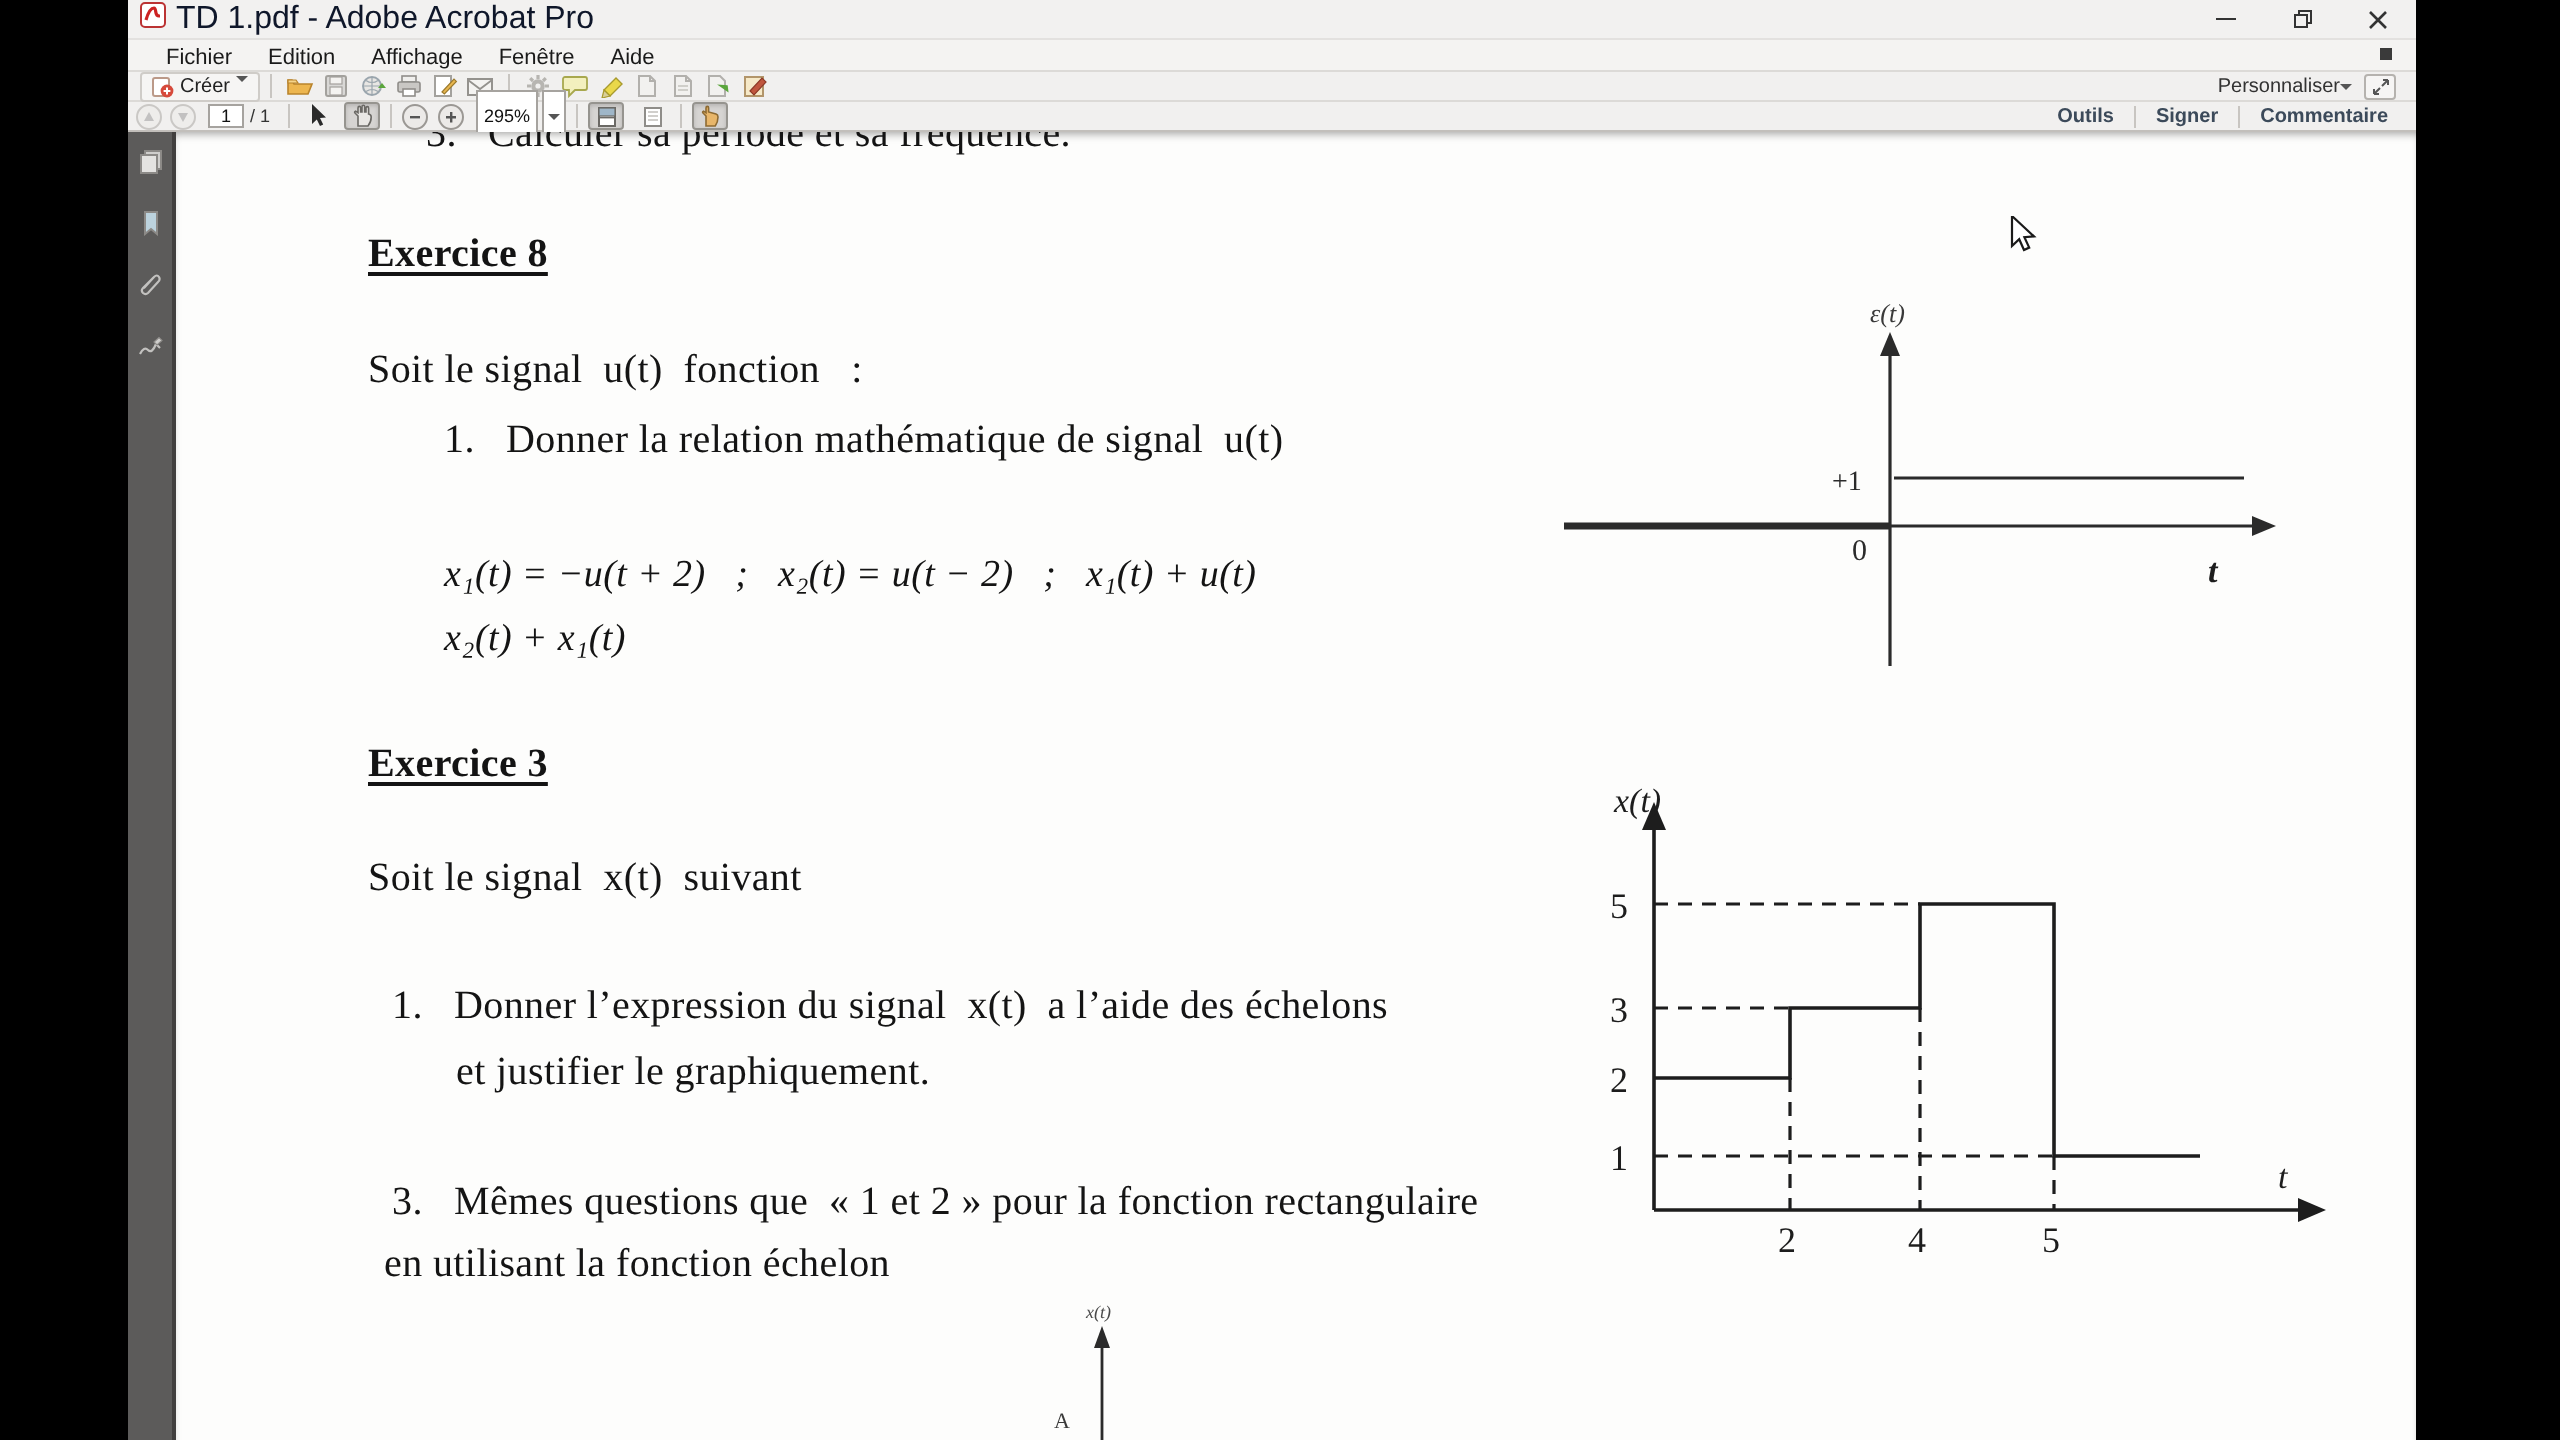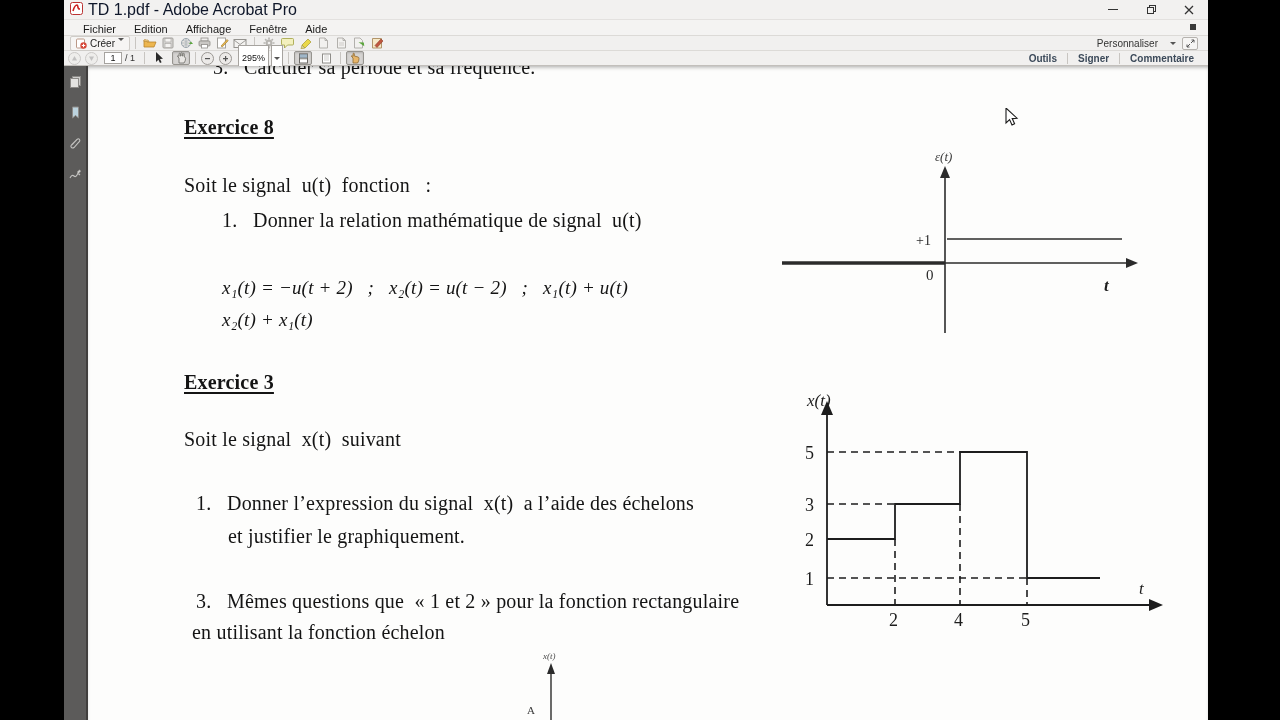--- a/index.html
+++ b/index.html
@@ -46,21 +46,21 @@
   .pagebox { width:18px; height:12px; border:1px solid #a6a39f; background:#fff; font-size:9px;
     text-align:center; color:#111; font-family:"Liberation Sans",sans-serif; }
   .pagetotal { color:#333; font-size:9px; margin:0 4px 0 3px; }
   .zoombox { display:flex; align-items:center; gap:3px; border:1px solid #a6a39f; background:#fff;
     height:12px; padding:12px 3px; font-size:9px; color:#111; }
   .round-btn { width:13px; height:13px; border:1px solid #9b9894; border-radius:50%; background:#eceae8;
     display:flex; align-items:center; justify-content:center; font-size:9px; color:#555; line-height:1; }
   .round-btn.disabled { opacity:.45; }
 
   .tb-right { margin-left:auto; display:flex; align-items:center; }
-  .personnaliser { font-size:10px; color:#333; display:flex; align-items:center; gap:12px; padding:0 6px; }
+  .personnaliser { font-size:10px; color:#333; display:flex; align-items:center; gap:0; padding:0 6px; }
   .expand-btn { width:16px; height:13px; border:1px solid #b5b2ae; border-radius:2px; background:#f6f5f4;
     display:flex; align-items:center; justify-content:center; margin-right:4px; }
   .acro-tabs { display:flex; align-items:flex-start; height:100%; }
   .acro-tab { font-size:10px; font-weight:bold; color:#3c4a5a; padding:0 10px; }
   .acro-tab-sep { width:1px; height:11px; background:#c8c5c1; }
 
   
   .content { flex:1; display:flex; min-height:0; }
   .nav-sidebar { flex:0 0 24px; background:#5c5b5a; border-right:2px solid #413f3e;
     display:flex; flex-direction:column; align-items:center; padding-top:8px; gap:13px; }

